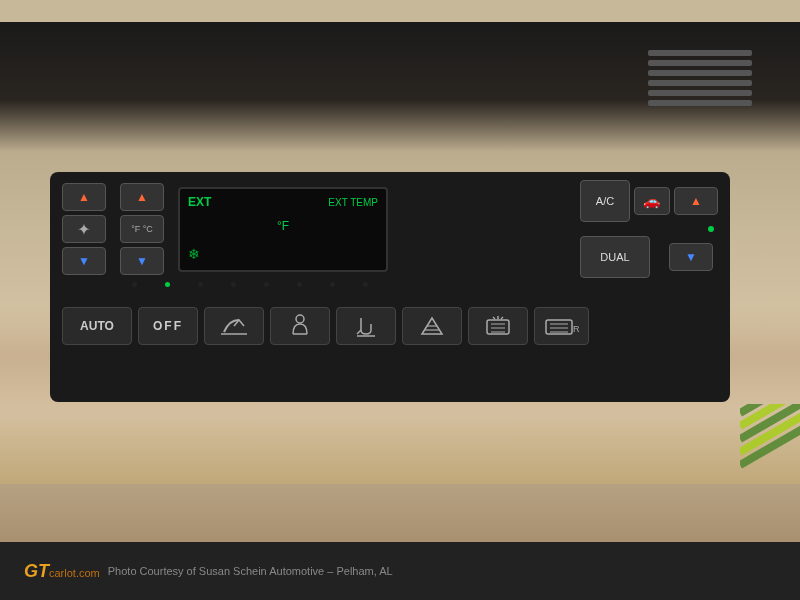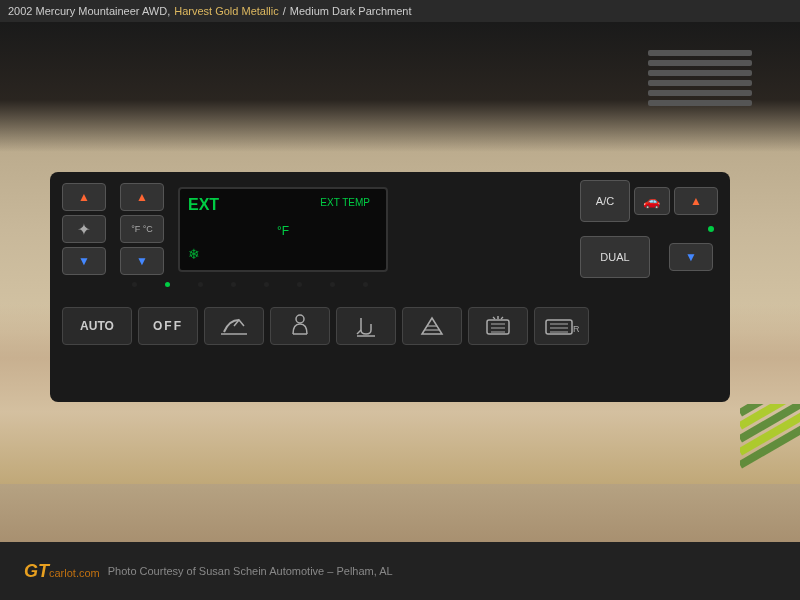--- a/index.html
+++ b/index.html
@@ -143,39 +143,39 @@
       display: flex;
       flex-direction: column;
       align-items: flex-start;
       justify-content: flex-start;
       padding: 6px 8px;
       position: relative;
     }
 
     .display-ext-label {
       color: #00cc44;
-      font-size: 16px;
+      font-size: 12px;
       font-weight: bold;
       line-height: 1.2;
     }
 
     .display-temp-row {
       display: flex;
       align-items: center;
       justify-content: center;
       width: 100%;
       margin-top: 4px;
     }
 
     .display-temp-label {
       color: #00cc44;
       font-size: 10px;
       position: absolute;
       top: 8px;
-      right: 16px;
+      right: 8px;
     }
 
     .display-temp-value {
       color: #00cc44;
       font-size: 42px;
       font-weight: bold;
       line-height: 1;
       font-family: 'Courier New', monospace;
     }
 
@@ -367,26 +367,20 @@
       gap: 28px;
       padding: 0 70px;
       margin-bottom: 2px;
     }
   </style>
 </head>
 <body>
 
 <div class="page-wrapper">
 
-  <div class="header-bar">
-    <span class="header-title">2002 Mercury Mountaineer AWD,</span>
-    <span class="header-title" style="color:#ddb860;">Harvest Gold Metallic</span>
-    <span class="header-title">/</span>
-    <span class="header-title">Medium Dark Parchment</span>
-  </div>
 
   <div class="photo-area">
 
     <div class="top-vent-area"></div>
 
     <div class="right-vent">
       <div class="vent-slat"></div>
       <div class="vent-slat"></div>
       <div class="vent-slat"></div>
       <div class="vent-slat"></div>

